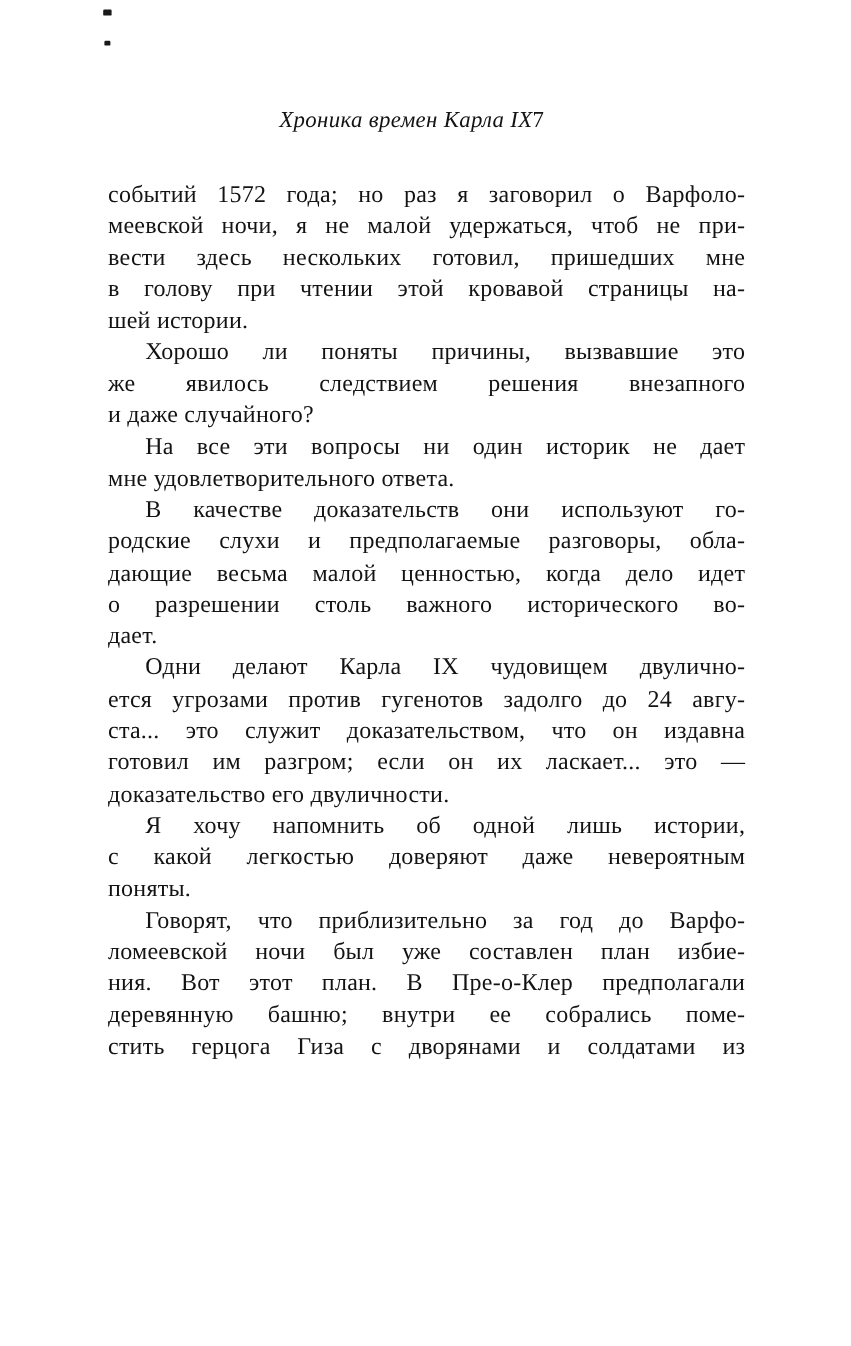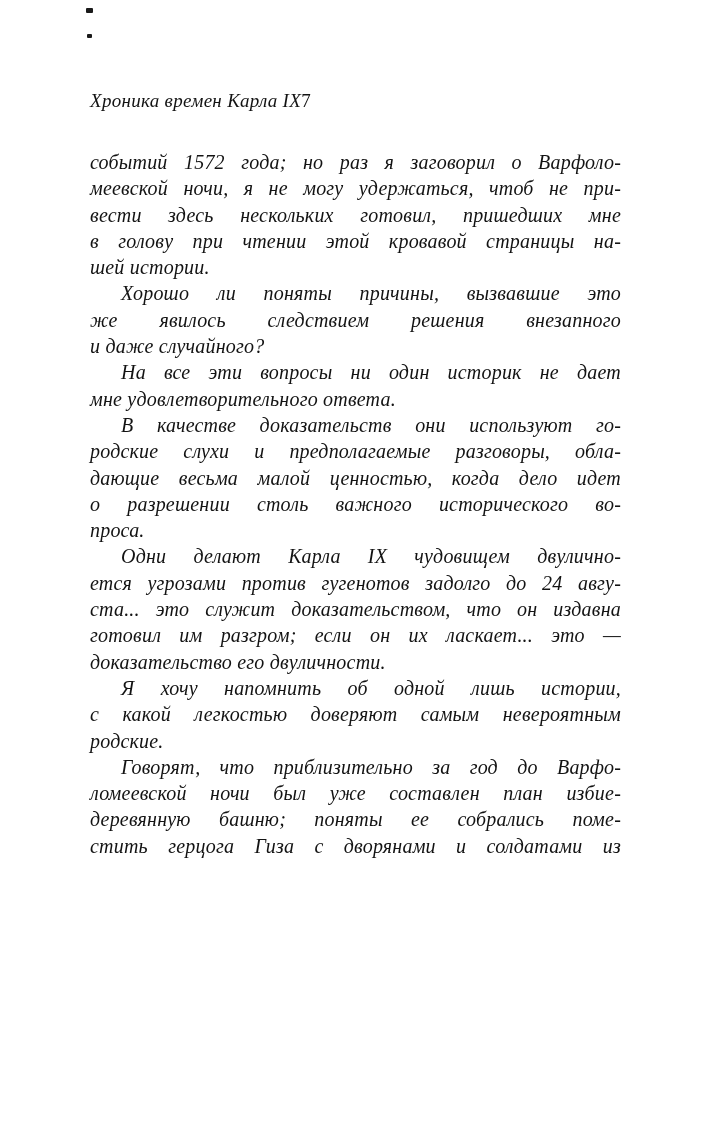--- a/index.html
+++ b/index.html
@@ -24,42 +24,42 @@
     border-radius: 1px;
   }
   .artifact-1 { left: 86px; top: 8px; width: 7px; height: 5px; }
   .artifact-2 { left: 87px; top: 34px; width: 5px; height: 4px; }
   .running-header {
     position: absolute;
     top: 90px;
     left: 90px;
     width: 506px;
     display: flex;
-    justify-content: flex-start;
+    justify-content: center;
     align-items: baseline;
   }
   .running-title {
     font-style: italic;
     font-size: 19px;
     letter-spacing: 0.3px;
   }
   .page-number {
     font-style: normal;
     font-size: 19px;
   }
   .text-block {
     position: absolute;
     top: 149px;
     left: 90px;
     width: 531px;
     font-size: 20px;
     line-height: 26.3px;
     letter-spacing: 0.2px;
   }
-  .para { margin: 0; padding: 0; font-style: italic; }
+  .para { margin: 0; padding: 0; }
   .line {
     text-align: justify;
     text-align-last: justify;
   }
   .line.last {
     text-align-last: left;
   }
   .line.first-indent {
     text-indent: 31px;
   }
@@ -73,54 +73,55 @@
   <div class="scan-artifact artifact-2"></div>
 
   <div class="running-header">
     <span class="running-title">Хроника времен Карла IX</span>
     <span class="page-number">7</span>
   </div>
 
   <div class="text-block">
       <div class="para">
         <div class="line">событий 1572 года; но раз я заговорил о Варфоло-</div>
-        <div class="line">меевской ночи, я не могу удержаться, чтоб не при-</div>
+        <div class="line">меевской ночи, я не малой удержаться, чтоб не при-</div>
         <div class="line">вести здесь нескольких готовил, пришедших мне</div>
         <div class="line">в голову при чтении этой кровавой страницы на-</div>
         <div class="line last">шей истории.</div>
       </div>
       <div class="para">
         <div class="line first-indent">Хорошо ли поняты причины, вызвавшие это</div>
         <div class="line">же явилось следствием решения внезапного</div>
         <div class="line last">и даже случайного?</div>
       </div>
       <div class="para">
         <div class="line first-indent">На все эти вопросы ни один историк не дает</div>
         <div class="line last">мне удовлетворительного ответа.</div>
       </div>
       <div class="para">
         <div class="line first-indent">В качестве доказательств они используют го-</div>
         <div class="line">родские слухи и предполагаемые разговоры, обла-</div>
         <div class="line">дающие весьма малой ценностью, когда дело идет</div>
         <div class="line">о разрешении столь важного исторического во-</div>
-        <div class="line last">проса.</div>
+        <div class="line last">дает.</div>
       </div>
       <div class="para">
         <div class="line first-indent">Одни делают Карла IX чудовищем двулично-</div>
         <div class="line">ется угрозами против гугенотов задолго до 24 авгу-</div>
         <div class="line">ста... это служит доказательством, что он издавна</div>
         <div class="line">готовил им разгром; если он их ласкает... это —</div>
         <div class="line last">доказательство его двуличности.</div>
       </div>
       <div class="para">
         <div class="line first-indent">Я хочу напомнить об одной лишь истории,</div>
-        <div class="line">с какой легкостью доверяют самым невероятным</div>
-        <div class="line last">родские.</div>
+        <div class="line">с какой легкостью доверяют даже невероятным</div>
+        <div class="line last">поняты.</div>
       </div>
       <div class="para">
         <div class="line first-indent">Говорят, что приблизительно за год до Варфо-</div>
         <div class="line">ломеевской ночи был уже составлен план избие-</div>
-        <div class="line">деревянную башню; поняты ее собрались поме-</div>
+        <div class="line">ния. Вот этот план. В Пре-о-Клер предполагали</div>
+        <div class="line">деревянную башню; внутри ее собрались поме-</div>
         <div class="line">стить герцога Гиза с дворянами и солдатами из</div>
       </div>
     </div>
 
 </div>
 
 </body></html>

